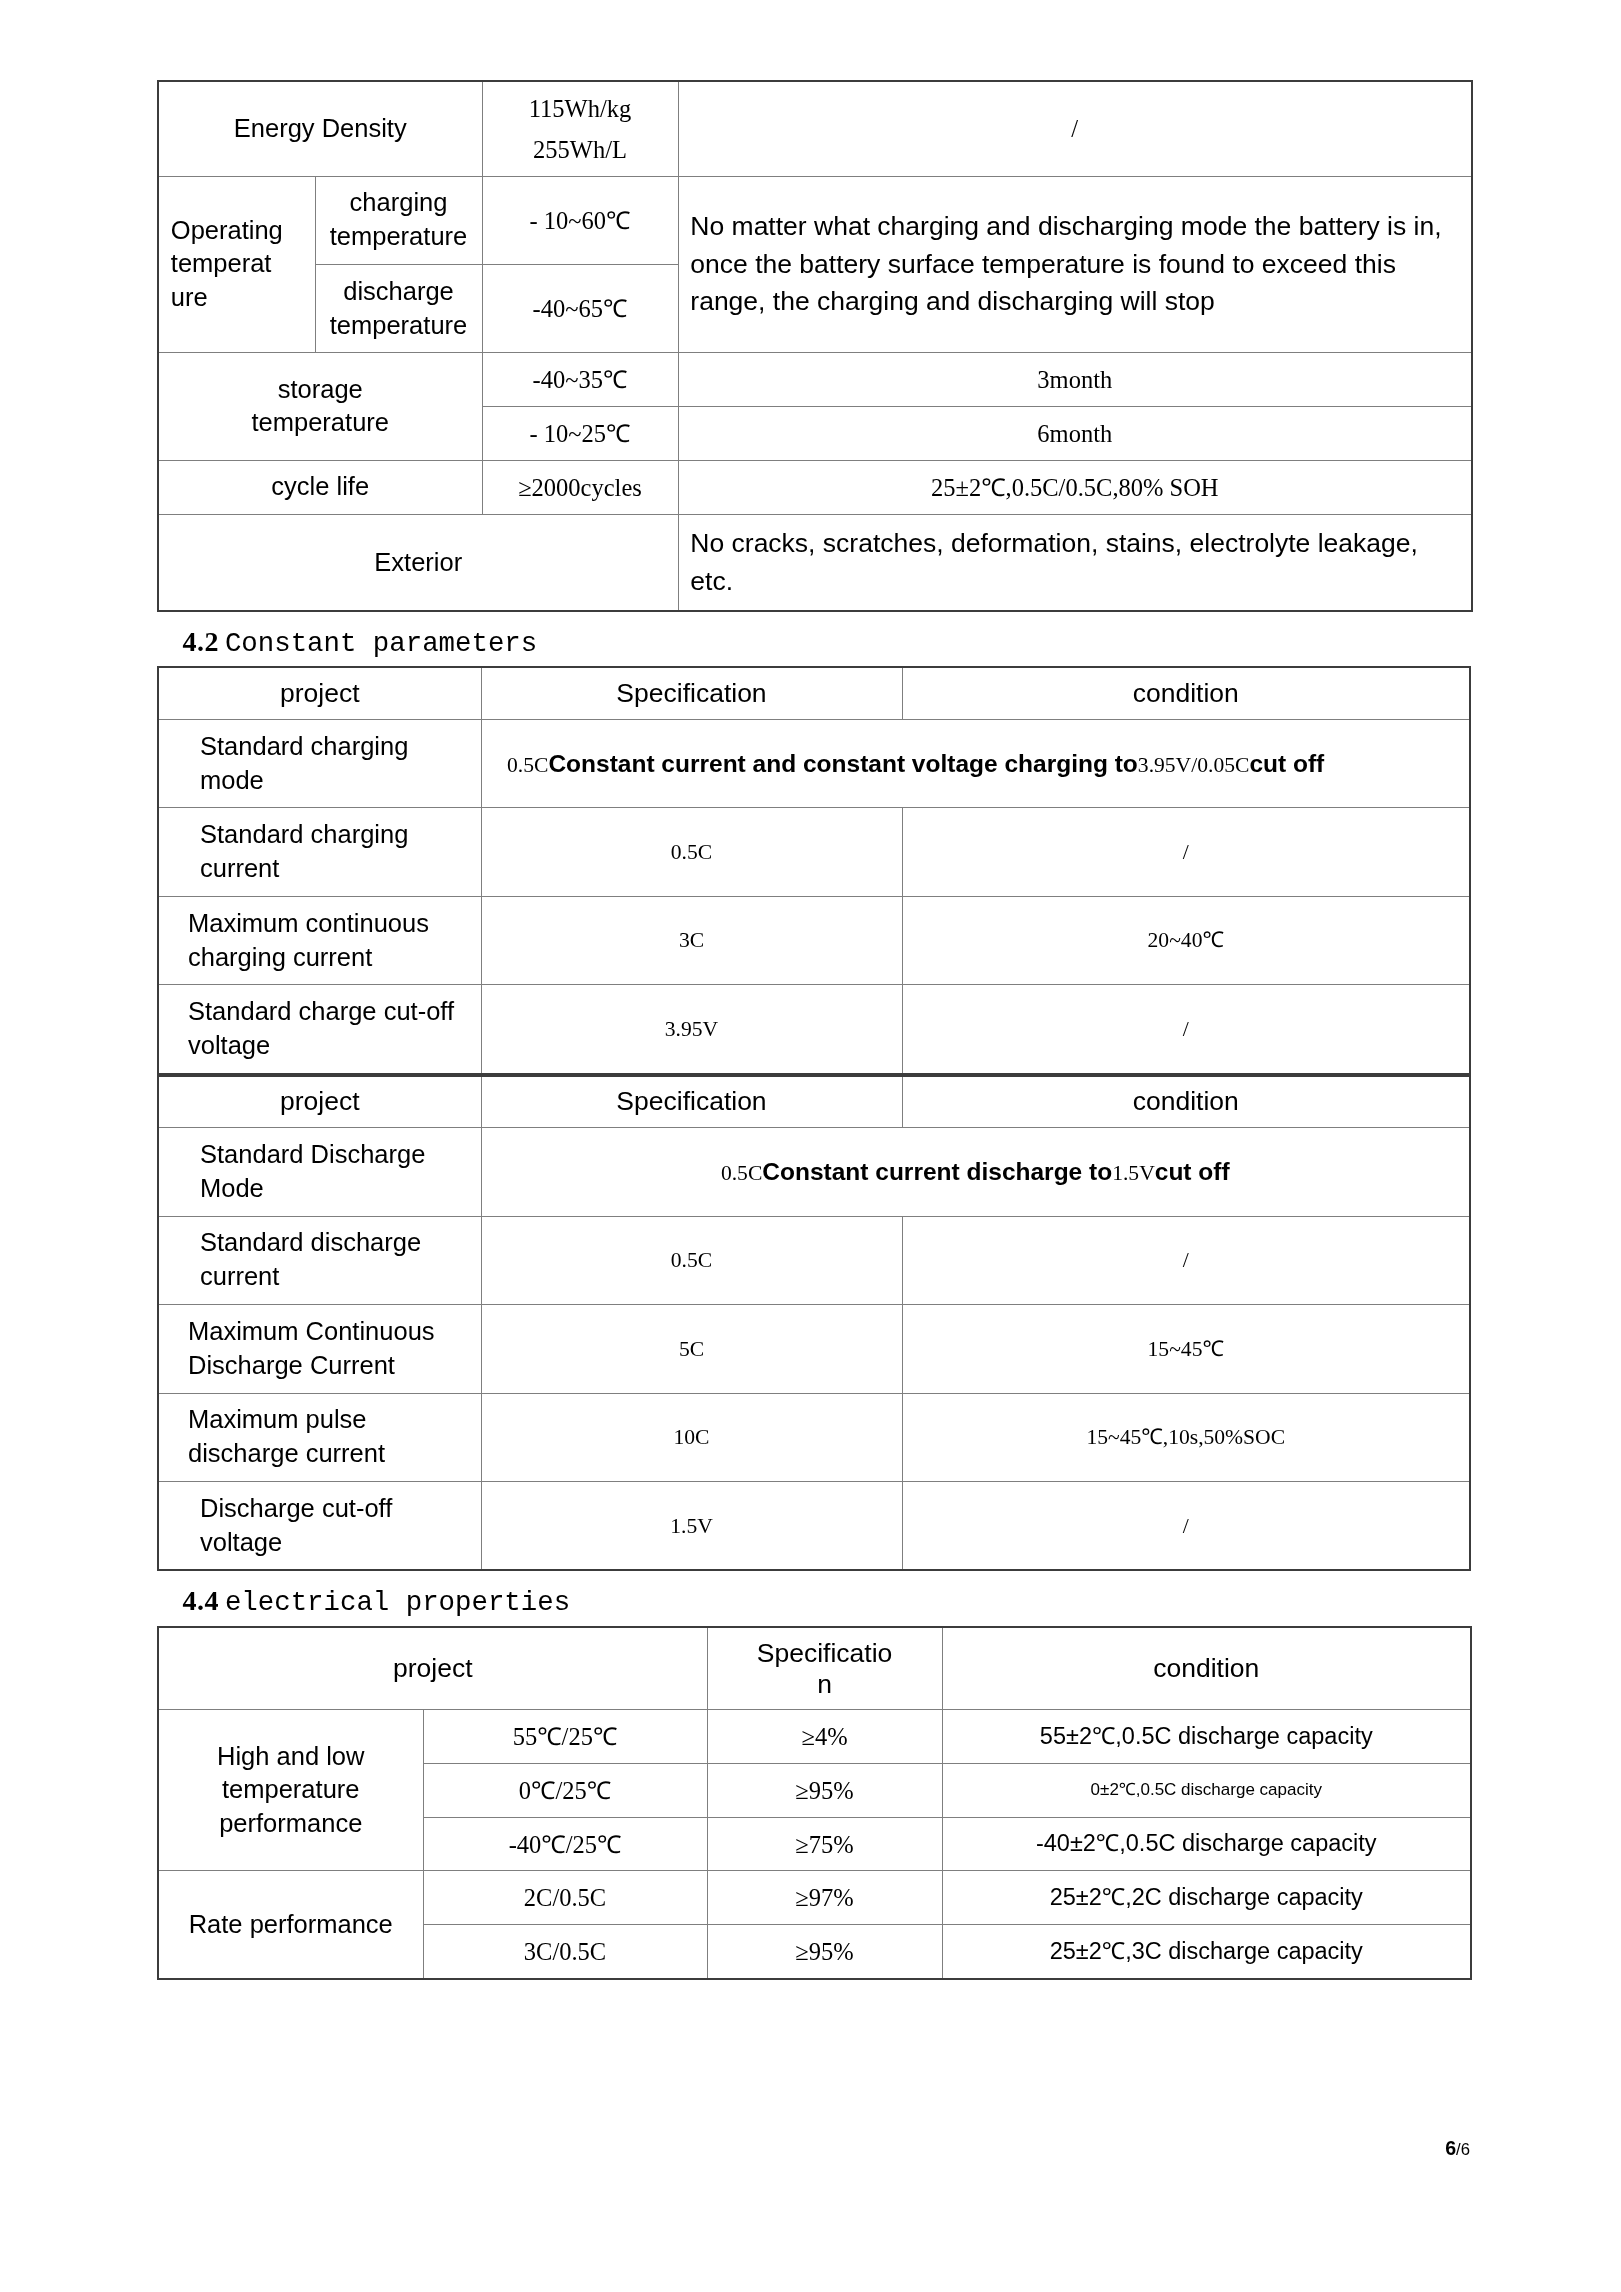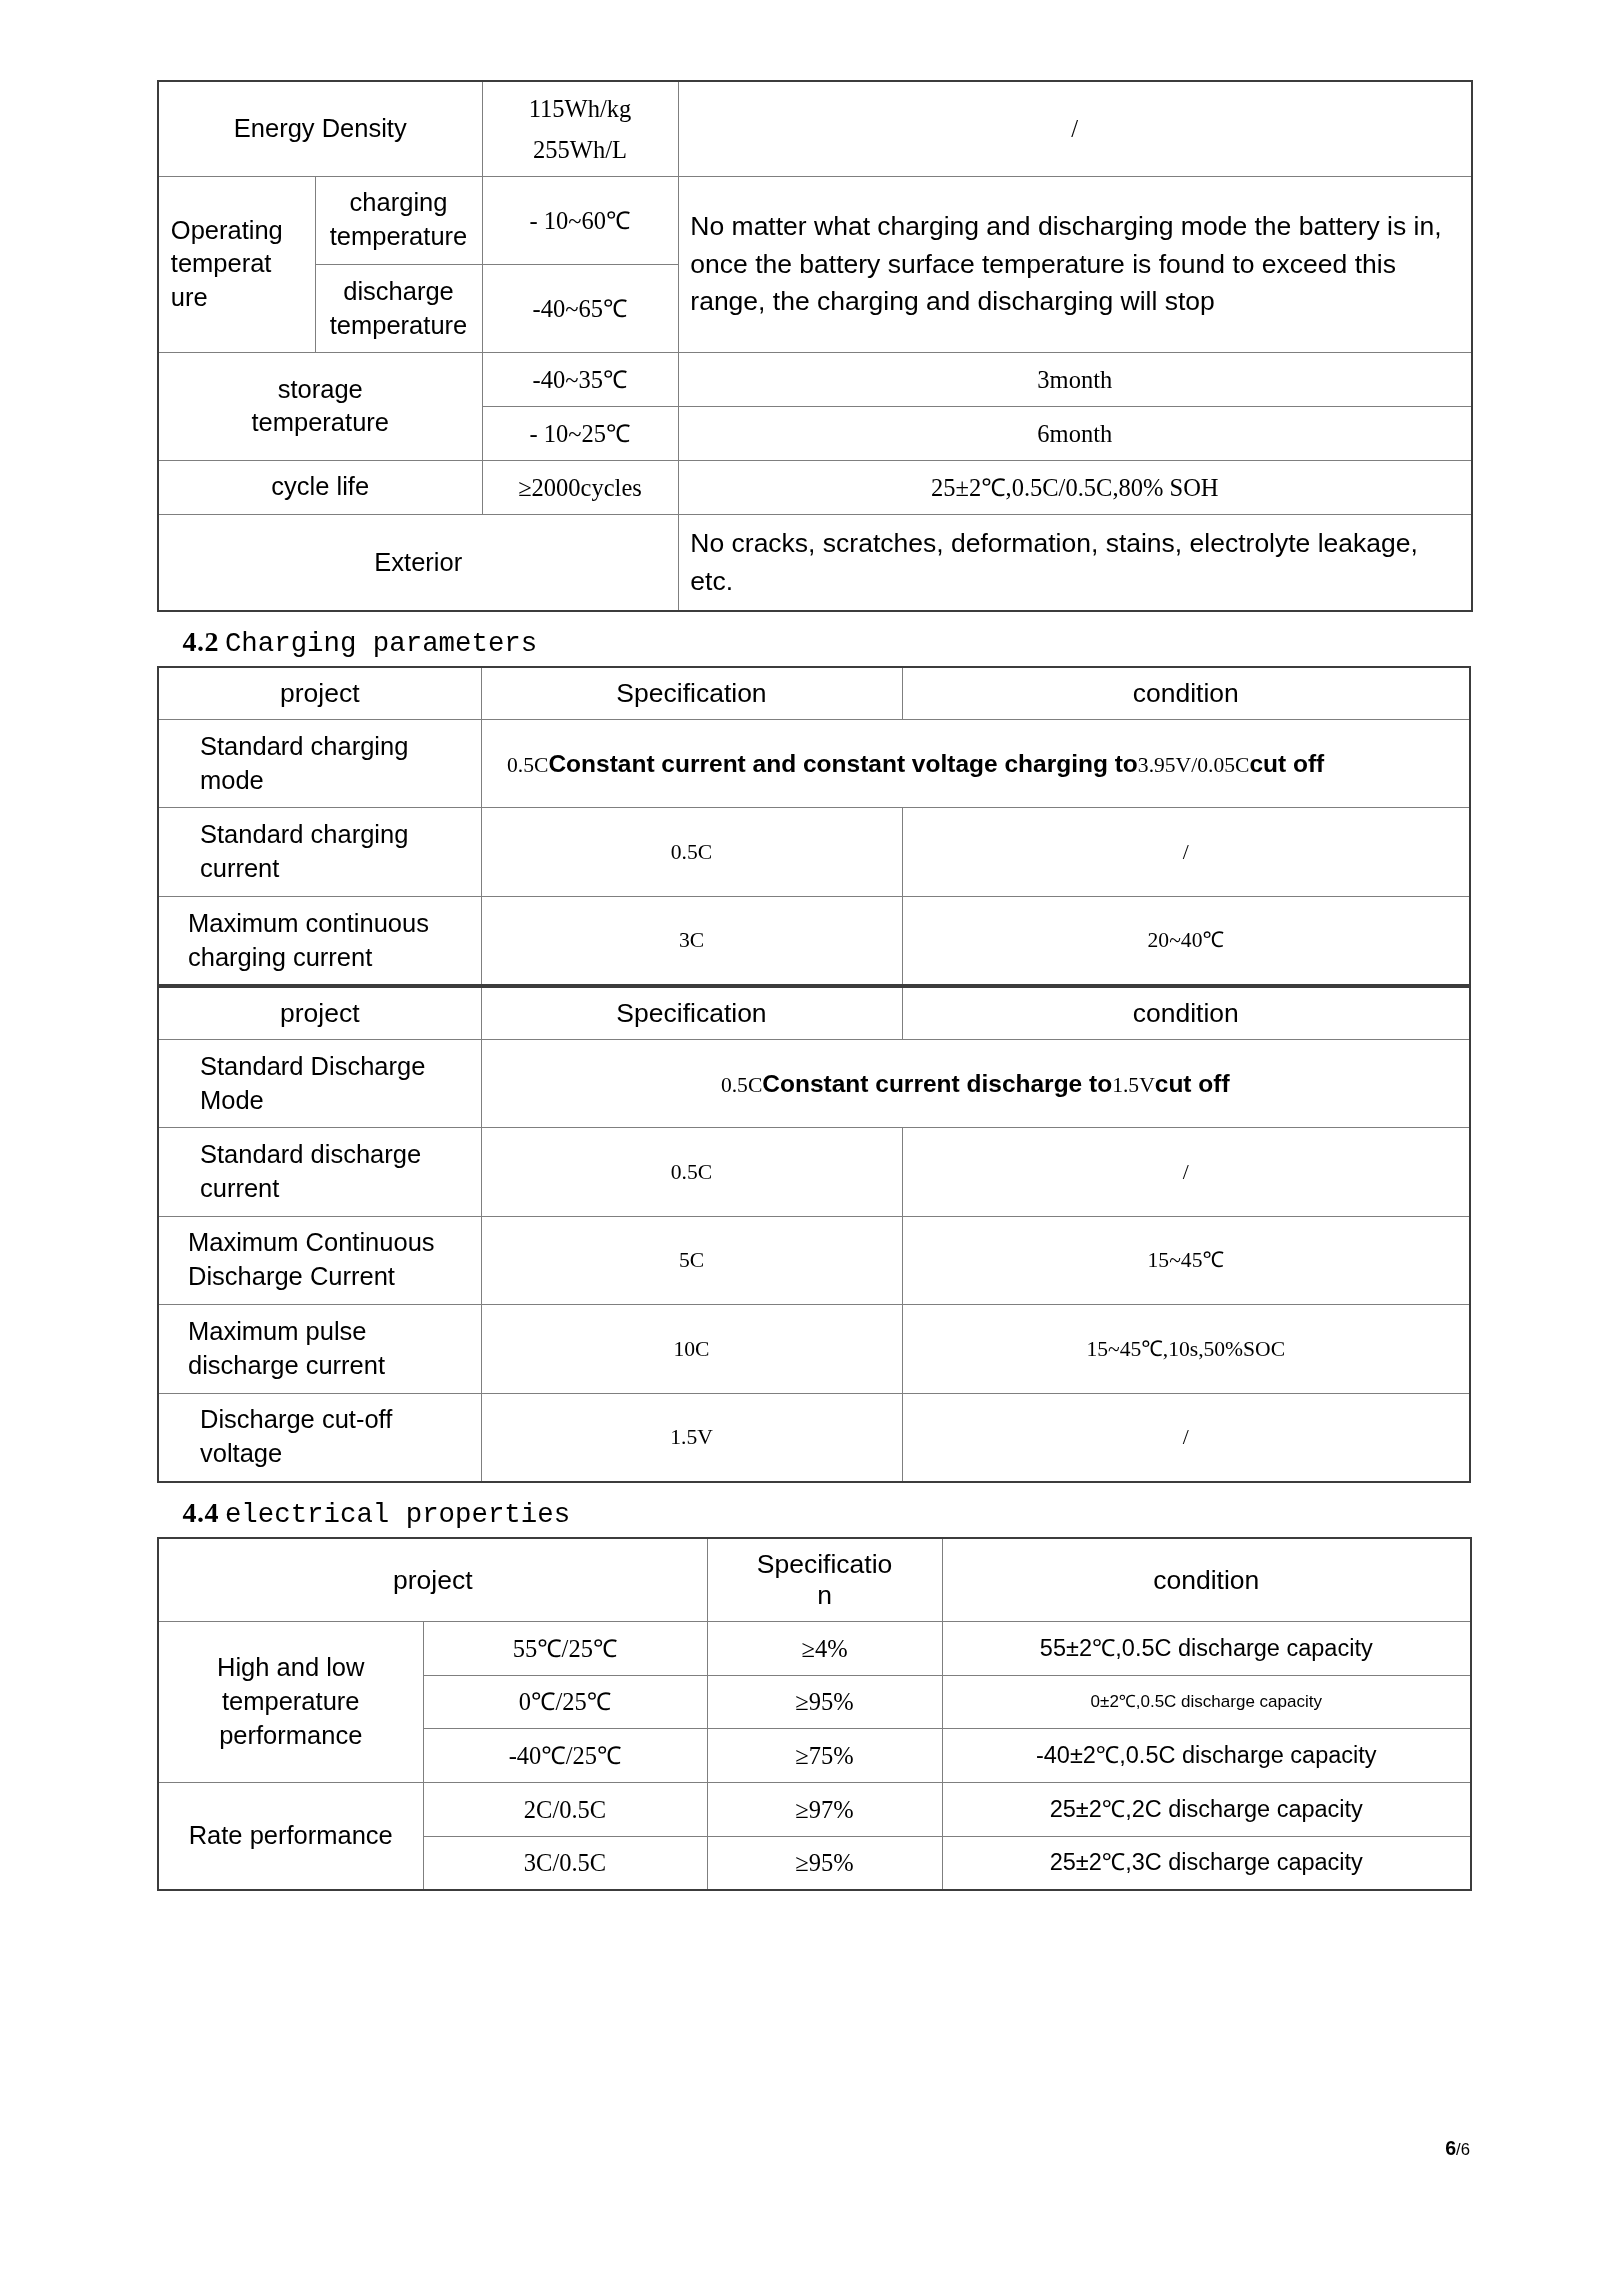--- a/index.html
+++ b/index.html
@@ -194,21 +194,21 @@
         </tr>
 
         <tr>
           <td class="sans ctr" colspan="3" style="padding-top:19.6px;padding-bottom:19.6px;">Exterior</td>
           <td class="note">No cracks, scratches, deformation, stains, electrolyte leakage, etc.</td>
         </tr>
       </tbody>
     </table>
 
     <div class="heading">
-      <span class="num">4.2</span><span class="ttl">Charging parameters</span>
+      <span class="num">4.2</span><span class="ttl">Constant parameters</span>
     </div>
 
     <table class="spec">
       <colgroup>
         <col style="width:323px">
         <col style="width:421px">
         <col style="width:568px">
       </colgroup>
       <tbody>
         <tr>
@@ -238,20 +238,28 @@
 
         <tr>
           <td class="sans lft stack" style="padding-left:29px">
             <div>Maximum continuous</div>
             <div>charging current</div>
           </td>
           <td class="serif-sm ctr">3C</td>
           <td class="serif-sm ctr">20~40℃</td>
         </tr>
 
+        <tr>
+          <td class="sans lft stack" style="padding-left:29px">
+            <div>Standard charge cut-off</div>
+            <div>voltage</div>
+          </td>
+          <td class="serif-sm ctr">3.95V</td>
+          <td class="serif-sm ctr">/</td>
+        </tr>
 
       </tbody>
     </table>
 
 
     <table class="spec">
       <colgroup>
         <col style="width:323px">
         <col style="width:421px">
         <col style="width:568px">

